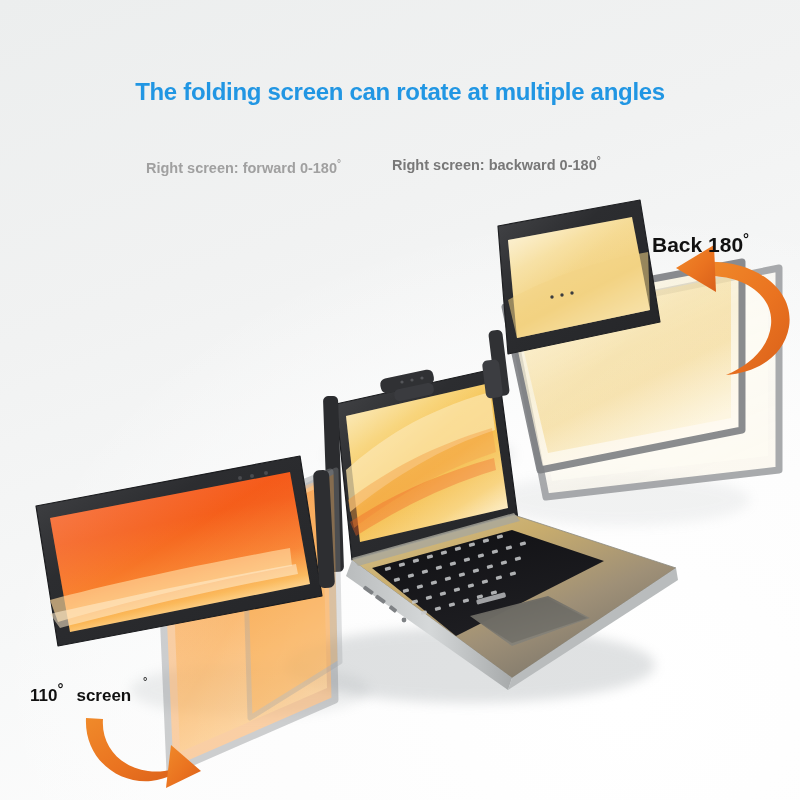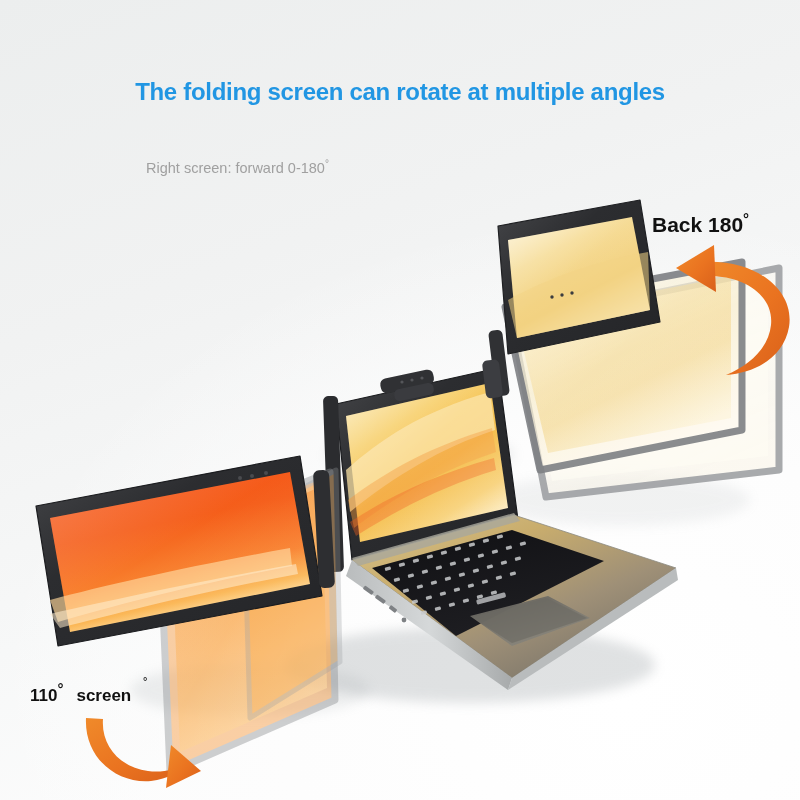--- a/index.html
+++ b/index.html
@@ -14,47 +14,50 @@
       radial-gradient(ellipse 900px 700px at 78% 88%, #ffffff 0%, #fdfdfd 38%, rgba(253,253,253,0) 70%),
       linear-gradient(160deg,#eceeee 0%,#f1f2f2 32%,#f7f8f8 60%,#fdfdfd 85%,#ffffff 100%);
   }
 
   
   .title{
     position:absolute;left:0;top:78px;width:800px;text-align:center;
     font-size:24px;font-weight:bold;letter-spacing:-.3px;
     color:#2196e3;white-space:nowrap;
   }
-  .sublabel{position:absolute;font-size:14.5px;font-weight:normal;white-space:nowrap;}
+  .sublabel{position:absolute;font-size:14.5px;font-weight:bold;white-space:nowrap;}
   .sublabel .deg{font-size:10px;vertical-align:super;}
   #lbl-fwd{left:146px;top:158px;color:#a0a0a0;}
   #lbl-bwd{left:392px;top:155px;color:#787878;}
   .biglabel{
     position:absolute;font-size:21px;font-weight:bold;color:#111;white-space:nowrap;
   }
   .biglabel .deg{font-size:15px;vertical-align:super;}
-  #lbl-back{left:652px;top:210px;}
+  #lbl-back{left:652px;top:230px;}
   #lbl-180fwd{left:30px;top:680px;font-size:17px;}
   #lbl-180fwd .sep{display:inline-block;width:13px;}
   #lbl-180fwd .odeg{
     position:absolute;left:113px;top:-5px;font-size:11px;color:#333;font-weight:bold;
   }
 
   
   .quad{position:absolute;top:0;left:0;width:800px;height:800px;pointer-events:none;}
 </style>
 </head>
 <body>
 
 <div id="stage">
 
   <div class="title">The folding screen can rotate at multiple angles</div>
 
   <div class="sublabel" id="lbl-fwd">
     <span>Right screen: forward 0-180</span><span class="deg">°</span>
+  </div>
+  <div class="sublabel" id="lbl-bwd">
+    <span>Right screen: backward 0-180</span><span class="deg">°</span>
   </div>
 
   <svg class="quad" viewBox="0 0 800 800">
     <defs>
 
       <linearGradient id="gLeft" x1="0" y1="0" x2="0.35" y2="1">
         <stop offset="0%" stop-color="#f5480b"></stop>
         <stop offset="42%" stop-color="#f4560f"></stop>
         <stop offset="72%" stop-color="#f87a22"></stop>
         <stop offset="88%" stop-color="#fbb24a"></stop>

